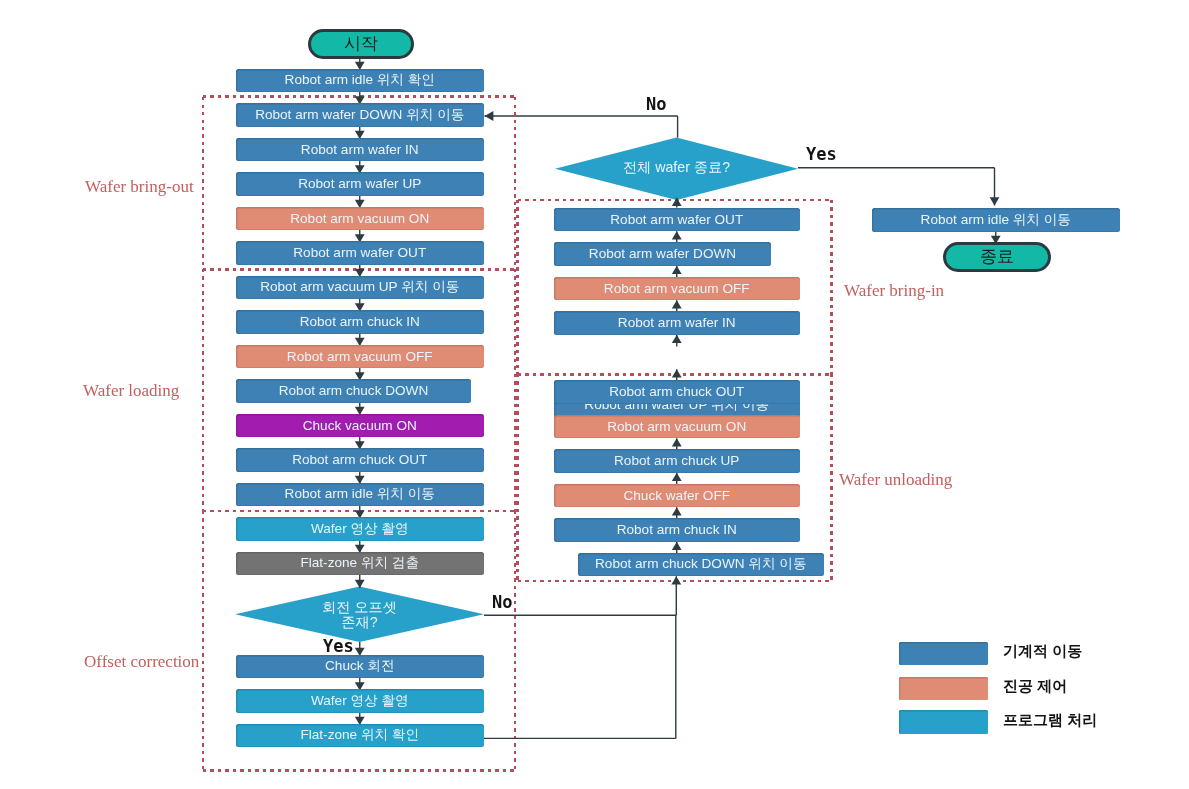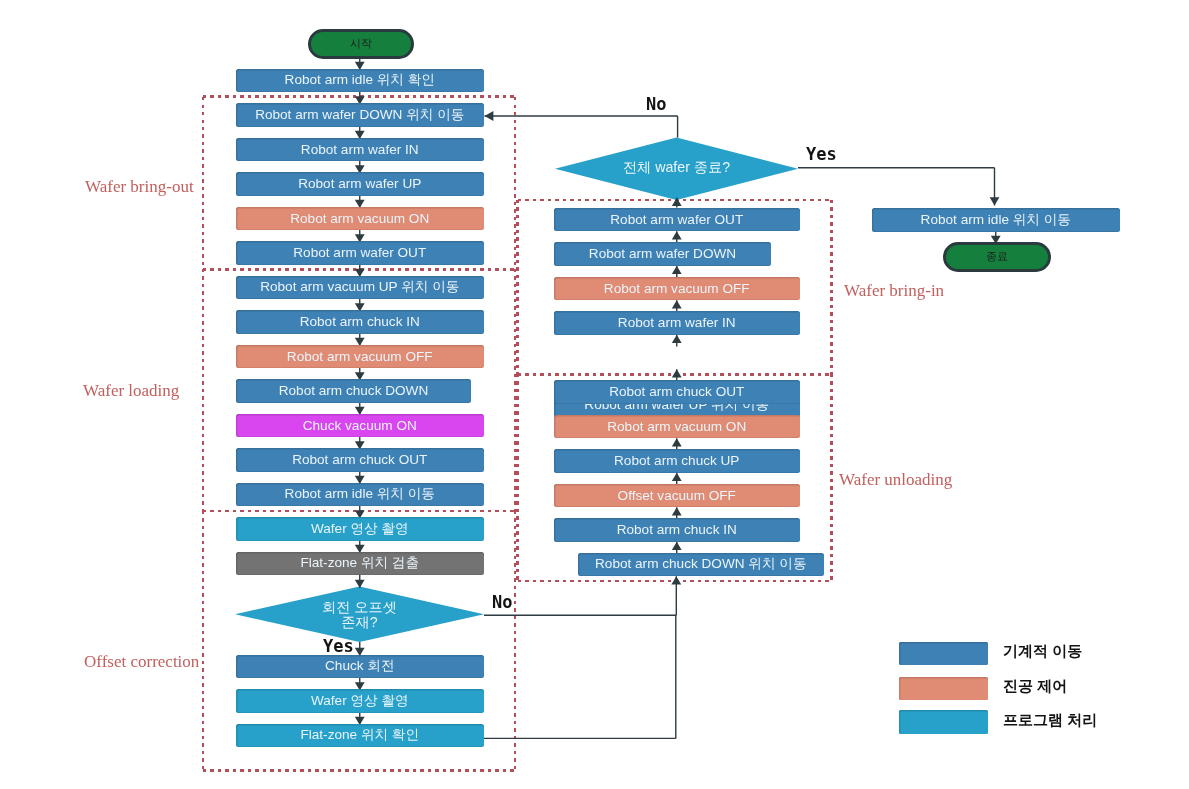--- a/index.html
+++ b/index.html
@@ -5,22 +5,22 @@
 <style>
   html,body{margin:0;padding:0;background:#ffffff;}
   #page{position:relative;width:1189px;height:789px;background:#ffffff;overflow:hidden;
         font-family:"Liberation Sans",sans-serif;}
   .node{position:absolute;box-sizing:border-box;display:flex;align-items:center;
         justify-content:center;color:#eaf4fb;font-size:13.6px;white-space:nowrap;
         border-radius:2.5px;z-index:3;
         box-shadow:inset 0 1.6px 0 rgba(0,0,0,.13), inset 1.6px 0 0 rgba(0,0,0,.10),
                    inset 0 -1px 0 rgba(0,0,0,.07);}
   .term{position:absolute;box-sizing:border-box;border:3.1px solid #2b3a3f;border-radius:999px;
-        background:#15803d;color:#1d1d1d;display:flex;align-items:center;justify-content:center;
-        font-size:11px;z-index:4;}
+        background:#14b8a6;color:#1d1d1d;display:flex;align-items:center;justify-content:center;
+        font-size:17px;z-index:4;}
   .dashbox{position:absolute;box-sizing:border-box;z-index:1;}
   .de{position:absolute;display:block;}
   .side-label{position:absolute;font-family:"Liberation Serif",serif;font-size:17px;
         white-space:nowrap;z-index:2;}
   .flag{position:absolute;color:#141414;font-weight:bold;font-size:17px;
         font-family:"DejaVu Sans Mono",monospace;z-index:5;}
   .legend-sw{position:absolute;z-index:3;border-radius:1.5px;
         box-shadow:inset 0 1.4px 0 rgba(0,0,0,.13), inset 1.4px 0 0 rgba(0,0,0,.10);}
   .legend-tx{position:absolute;font-weight:bold;font-size:15px;color:#131313;
         white-space:nowrap;z-index:3;}
@@ -151,37 +151,37 @@
     <div class="node" style="left: 236px; top: 68.5px; width: 247.5px; height: 23.5px; background: rgb(62, 129, 180); color: rgb(234, 244, 251);">Robot arm idle 위치 확인</div>
     <div class="node" style="left: 236px; top: 103px; width: 247.5px; height: 23.5px; background: rgb(62, 129, 180); color: rgb(234, 244, 251);">Robot arm wafer DOWN 위치 이동</div>
     <div class="node" style="left: 236px; top: 137.5px; width: 247.5px; height: 23.5px; background: rgb(62, 129, 180); color: rgb(234, 244, 251);">Robot arm wafer IN</div>
     <div class="node" style="left: 236px; top: 172px; width: 247.5px; height: 23.5px; background: rgb(62, 129, 180); color: rgb(234, 244, 251);">Robot arm wafer UP</div>
     <div class="node" style="left: 236px; top: 206.5px; width: 247.5px; height: 23.5px; background: rgb(224, 139, 115); color: rgb(234, 244, 251);">Robot arm vacuum ON</div>
     <div class="node" style="left: 236px; top: 241px; width: 247.5px; height: 23.5px; background: rgb(62, 129, 180); color: rgb(234, 244, 251);">Robot arm wafer OUT</div>
     <div class="node" style="left: 236px; top: 275.5px; width: 247.5px; height: 23.5px; background: rgb(62, 129, 180); color: rgb(234, 244, 251);">Robot arm vacuum UP 위치 이동</div>
     <div class="node" style="left: 236px; top: 310px; width: 247.5px; height: 23.5px; background: rgb(62, 129, 180); color: rgb(234, 244, 251);">Robot arm chuck IN</div>
     <div class="node" style="left: 236px; top: 344.5px; width: 247.5px; height: 23.5px; background: rgb(224, 139, 115); color: rgb(234, 244, 251);">Robot arm vacuum OFF</div>
     <div class="node" style="left: 236px; top: 379px; width: 235px; height: 23.5px; background: rgb(62, 129, 180); color: rgb(234, 244, 251);">Robot arm chuck DOWN</div>
-    <div class="node" style="left: 236px; top: 413.5px; width: 247.5px; height: 23.5px; background: #d946ef; color: rgb(234, 244, 251);">Chuck vacuum ON</div>
+    <div class="node" style="left: 236px; top: 413.5px; width: 247.5px; height: 23.5px; background: #a21caf; color: rgb(234, 244, 251);">Chuck vacuum ON</div>
     <div class="node" style="left: 236px; top: 448px; width: 247.5px; height: 23.5px; background: rgb(62, 129, 180); color: rgb(234, 244, 251);">Robot arm chuck OUT</div>
     <div class="node" style="left: 236px; top: 482.5px; width: 247.5px; height: 23.5px; background: rgb(62, 129, 180); color: rgb(234, 244, 251);">Robot arm idle 위치 이동</div>
     <div class="node" style="left: 236px; top: 517px; width: 247.5px; height: 23.5px; background: rgb(39, 161, 201); color: rgb(234, 244, 251);">Wafer 영상 촬영</div>
     <div class="node" style="left: 236px; top: 551.5px; width: 247.5px; height: 23.5px; background: #737373; color: rgb(234, 244, 251);">Flat-zone 위치 검출</div>
     <div class="node" style="left: 236px; top: 654.5px; width: 247.5px; height: 23.5px; background: rgb(62, 129, 180); color: rgb(234, 244, 251);">Chuck 회전</div>
     <div class="node" style="left: 236px; top: 689px; width: 247.5px; height: 23.5px; background: rgb(39, 161, 201); color: rgb(234, 244, 251);">Wafer 영상 촬영</div>
     <div class="node" style="left: 236px; top: 723.5px; width: 247.5px; height: 23.5px; background: rgb(39, 161, 201); color: rgb(234, 244, 251);">Flat-zone 위치 확인</div>
     <div class="node" style="left: 554px; top: 207.5px; width: 245.5px; height: 23.5px; background: rgb(62, 129, 180); color: rgb(234, 244, 251);">Robot arm wafer OUT</div>
     <div class="node" style="left: 554px; top: 242px; width: 217px; height: 23.5px; background: rgb(62, 129, 180); color: rgb(234, 244, 251);">Robot arm wafer DOWN</div>
     <div class="node" style="left: 554px; top: 276.5px; width: 245.5px; height: 23.5px; background: rgb(224, 139, 115); color: rgb(234, 244, 251);">Robot arm vacuum OFF</div>
     <div class="node" style="left: 554px; top: 311px; width: 245.5px; height: 23.5px; background: rgb(62, 129, 180); color: rgb(234, 244, 251);">Robot arm wafer IN</div>
     <div class="node" style="left: 554px; top: 345.5px; width: 245.5px; height: 23.5px; background: rgb(62, 129, 180); color: rgb(234, 244, 251); margin-top: 48px;">Robot arm wafer UP 위치 이동</div>
     <div class="node" style="left: 554px; top: 380px; width: 245.5px; height: 23.5px; background: rgb(62, 129, 180); color: rgb(234, 244, 251);">Robot arm chuck OUT</div>
     <div class="node" style="left: 554px; top: 414.5px; width: 245.5px; height: 23.5px; background: rgb(224, 139, 115); color: rgb(234, 244, 251);">Robot arm vacuum ON</div>
     <div class="node" style="left: 554px; top: 449px; width: 245.5px; height: 23.5px; background: rgb(62, 129, 180); color: rgb(234, 244, 251);">Robot arm chuck UP</div>
-    <div class="node" style="left: 554px; top: 483.5px; width: 245.5px; height: 23.5px; background: rgb(224, 139, 115); color: rgb(234, 244, 251);">Offset vacuum OFF</div>
+    <div class="node" style="left: 554px; top: 483.5px; width: 245.5px; height: 23.5px; background: rgb(224, 139, 115); color: rgb(234, 244, 251);">Chuck wafer OFF</div>
     <div class="node" style="left: 554px; top: 518px; width: 245.5px; height: 23.5px; background: rgb(62, 129, 180); color: rgb(234, 244, 251);">Robot arm chuck IN</div>
     <div class="node" style="left: 554px; top: 552.5px; width: 245.5px; height: 23.5px; background: rgb(62, 129, 180); color: rgb(234, 244, 251); margin-left: 24px;">Robot arm chuck DOWN 위치 이동</div>
     <div class="node" style="left: 871.5px; top: 208px; width: 248.5px; height: 23.5px; background: rgb(62, 129, 180); color: rgb(234, 244, 251);">Robot arm idle 위치 이동</div>
   </div>
   <div id="terms-layer">
     <div class="term" style="left: 308px; top: 29px; width: 106px; height: 29.5px; border-color: rgb(43, 58, 63);">시작</div>
     <div class="term" style="left: 943px; top: 241.5px; width: 108px; height: 30px; border-color: rgb(43, 58, 63);">종료</div>
   </div>
   <div id="labels-layer">
     <div class="side-label" style="left: 85px; top: 177px; color: rgb(194, 96, 94);">Wafer bring-out</div>

